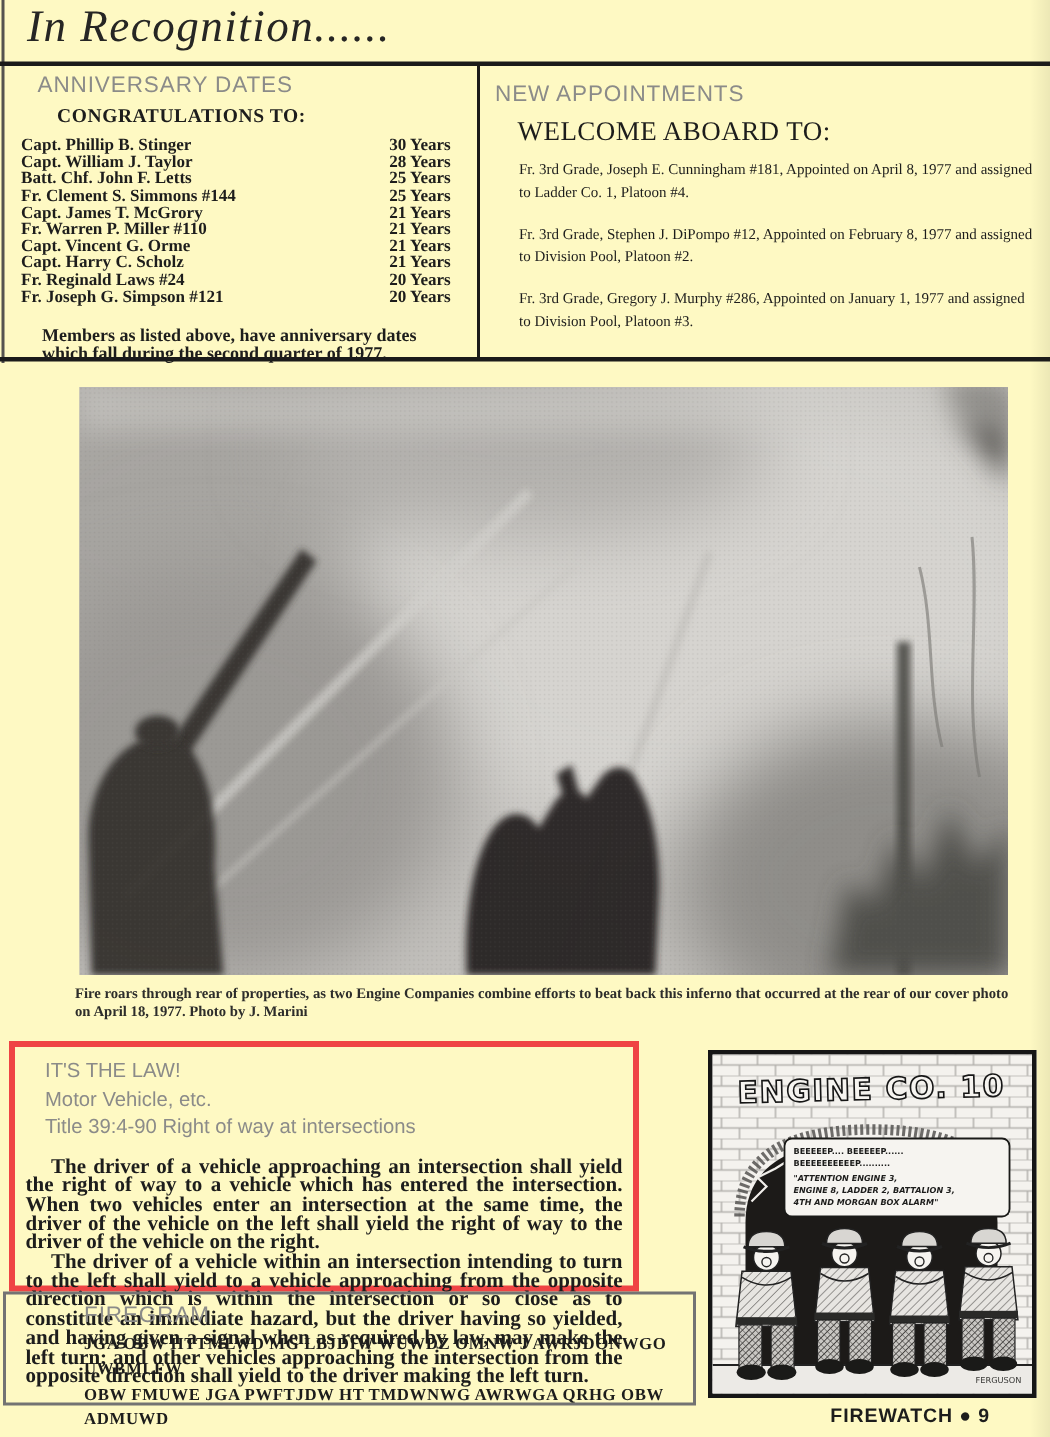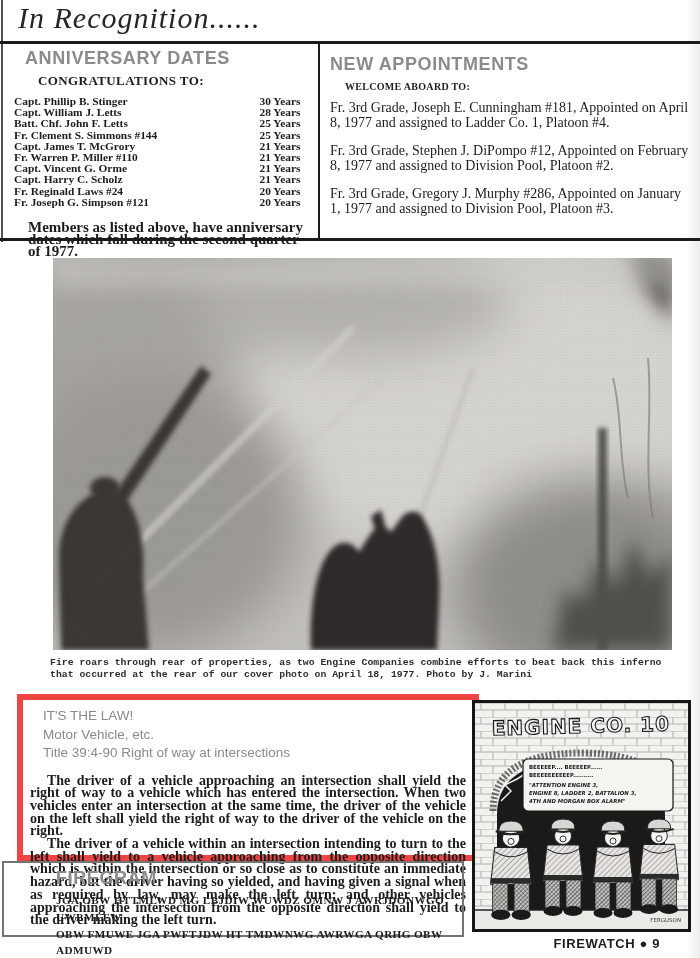--- a/index.html
+++ b/index.html
@@ -1,47 +1,47 @@
 <!DOCTYPE html>
 <html><head>
 <meta charset="utf-8">
 <style>
   html,body{margin:0;padding:0;background:#e7e5e1;}
-  .page{position:relative;width:700px;height:958px;background:#ffffff;overflow:hidden;
+  .page{position:relative;width:700px;height:958px;background:#fef9c3;overflow:hidden;
         font-family:"Liberation Serif",serif;color:#1d1d1c;}
   .scan-left{position:absolute;left:1px;top:0;width:2px;height:242px;background:#55534f;}
   .scan-right{position:absolute;right:0;top:0;width:14px;height:958px;
         background:linear-gradient(90deg,rgba(0,0,0,0),rgba(0,0,0,0.07));}
   .page-title{position:absolute;left:18px;top:1px;font-style:italic;font-size:30px;
         letter-spacing:1px;color:#262624;}
   .rule{position:absolute;background:#1b1b1a;}
   .rule-top{left:0;top:41px;width:700px;height:3px;}
   .rule-mid{left:0;top:238px;width:700px;height:3px;}
   .col-divider{position:absolute;left:318px;top:44px;width:2px;height:194px;background:#1b1b1a;}
-  .section-label{font-family:"Liberation Sans",sans-serif;color:#8b8b89;font-size:18px;
-        letter-spacing:.6px;font-weight:700;}
+  .section-label{font-family:"Liberation Sans",sans-serif;color:#8b8b89;font-size:15px;
+        letter-spacing:.6px;font-weight:400;}
   
   .ann{position:absolute;left:14px;top:48px;width:294px;}
   .ann-sub{font-weight:bold;font-size:13px;margin:4px 0 7px 24px;letter-spacing:.4px;}
   .ann-row{display:flex;justify-content:space-between;font-weight:bold;font-size:11.4px;
         line-height:11.2px;}
   .ann-years{width:56px;text-align:center;flex:none;}
-  .ann-note{margin:13px 0 0 14px;width:276px;font-weight:bold;font-size:15px;line-height:12px;}
+  .ann-note{margin:13px 0 0 14px;width:276px;font-weight:bold;font-size:12px;line-height:12px;}
   
   .appt{position:absolute;left:330px;top:54px;width:362px;}
-  .appt-sub{font-weight:bold;font-size:10px;margin:6px 0 9px 15px;letter-spacing:.3px;}
-  .appt-list p{font-size:14px;line-height:14.5px;margin:0 0 14px 0;}
+  .appt-sub{font-weight:normal;font-size:18px;margin:6px 0 9px 15px;letter-spacing:.3px;}
+  .appt-list p{font-size:10px;line-height:14.5px;margin:0 0 14px 16px;}
   
   .photo{position:absolute;left:53px;top:258px;width:619px;height:392px;background:#c3c1bd;}
   .photo svg{display:block;}
   .caption{position:absolute;left:50px;top:657px;width:628px;
-        font-family:Liberation Mono, monospace;font-weight:bold;font-size:9.8px;
+        font-family:Liberation Serif, serif;font-weight:bold;font-size:9.8px;
         line-height:11.5px;color:#2d2d2b;}
   
-  .law{position:absolute;left:17px;top:694px;width:462px;height:167px;border:6px solid #ef4444;
+  .law{position:absolute;left:6px;top:694px;width:420px;height:167px;border:4px solid #ef4444;
         box-sizing:border-box;}
   .law-head{margin:7px 0 0 20px;line-height:18.5px;}
   .law-head div{font-family:"Liberation Sans",sans-serif;color:#8b8b89;font-size:13.5px;}
   .law-body{margin:12px 7px 0 7px;font-weight:bold;font-size:14px;line-height:12.7px;
         text-align:justify;}
   .law-body p{margin:0;text-indent:17px;}
   
   .firegram{position:absolute;left:2px;top:861px;width:462px;height:76px;
         border:2px solid #737373;box-sizing:border-box;}
   .fg-label{margin:5px 0 3px 52px;}
@@ -71,21 +71,21 @@
     <div class="section-label" style="margin-left:11px">ANNIVERSARY DATES</div>
     <div class="ann-sub">CONGRATULATIONS TO:</div>
     <div>
 
         <div class="ann-row">
           <span class="ann-name">Capt. Phillip B. Stinger</span>
           <span class="ann-years">30 Years</span>
         </div>
 
         <div class="ann-row">
-          <span class="ann-name">Capt. William J. Letts</span>
+          <span class="ann-name">Capt. William J. Taylor</span>
           <span class="ann-years">28 Years</span>
         </div>
 
         <div class="ann-row">
           <span class="ann-name">Batt. Chf. John F. Letts</span>
           <span class="ann-years">25 Years</span>
         </div>
 
         <div class="ann-row">
           <span class="ann-name">Fr. Clement S. Simmons #144</span>

